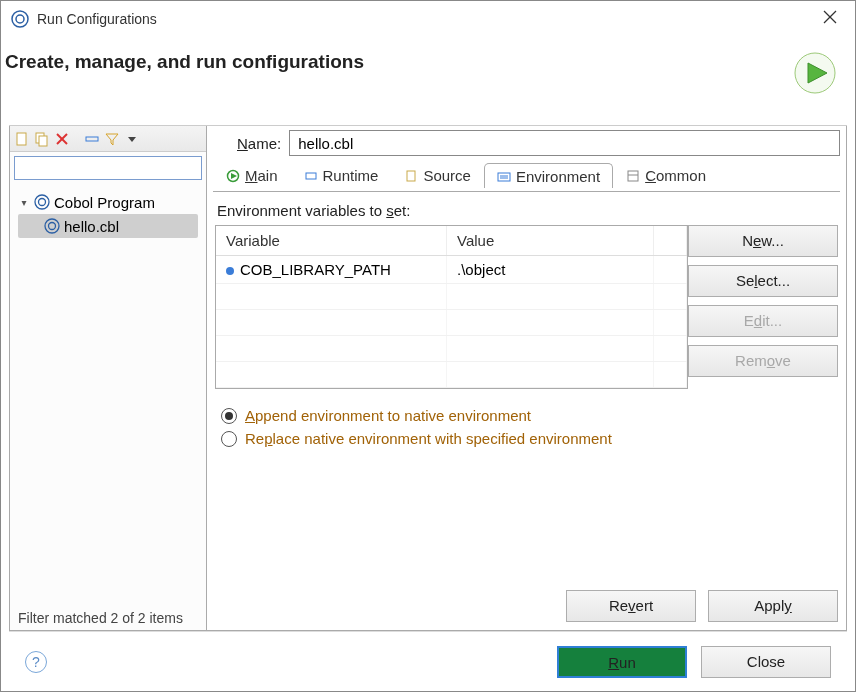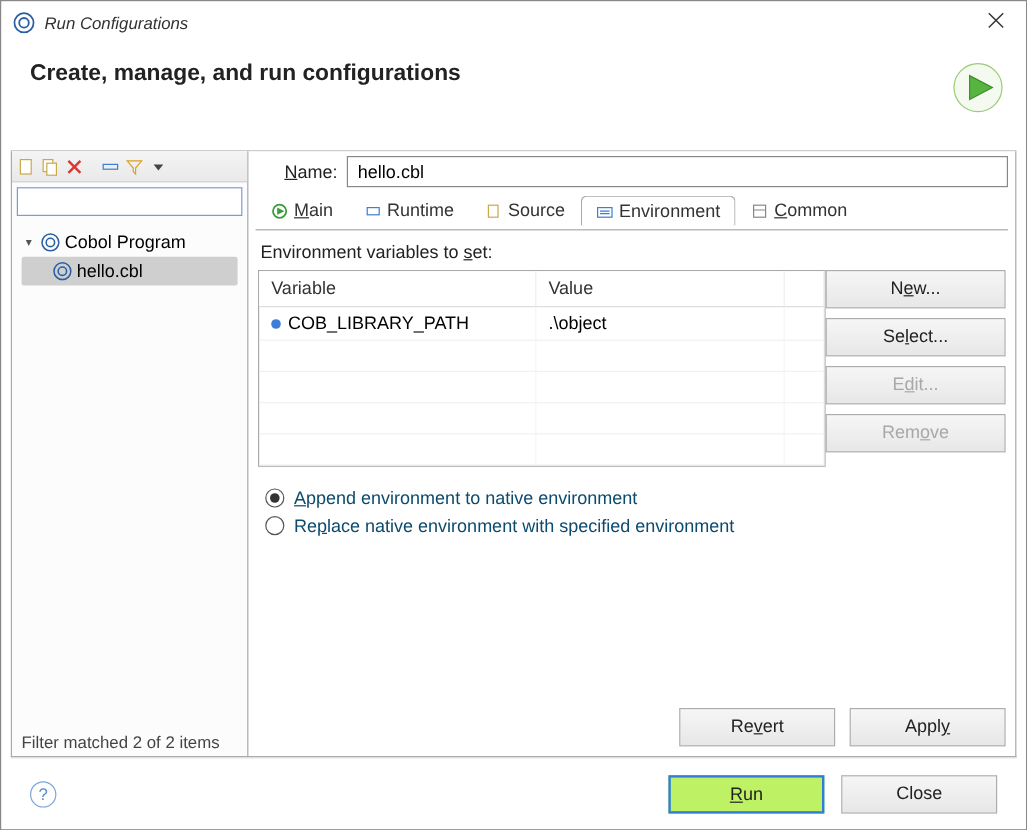--- a/index.html
+++ b/index.html
@@ -1,24 +1,24 @@
 <!DOCTYPE html>
 <html><head>
 <meta charset="utf-8">
 <style>
   * { box-sizing: border-box; font-family: "Segoe UI", Tahoma, sans-serif; font-size: 15px; }
   body { margin: 0; background: #fff; }
   .window { width: 856px; height: 692px; border: 1px solid #888; position: relative; display: flex; flex-direction: column; }
   
-  .titlebar { height: 36px; display: flex; align-items: center; padding: 0 10px; font-style: italic; }
+  .titlebar { height: 36px; display: flex; align-items: center; padding: 0 10px; }
   .titlebar .app-icon { width: 18px; height: 18px; margin-right: 8px; }
   .titlebar .title { flex: 1; font-size: 14px; color: #333; }
   .titlebar .close-x { font-size: 16px; color: #333; padding: 4px 8px; }
   
-  .header { padding: 14px 18px 30px 24px; display: flex; align-items: flex-start; justify-content: space-between; border-bottom: 0; }
+  .header { padding: 14px 18px 30px 4px; display: flex; align-items: flex-start; justify-content: space-between; border-bottom: 0; }
   .header-title { font-size: 19px; font-weight: 700; color: #222; }
   .run-glyph { width: 44px; height: 44px; }
   
   .split { flex: 1; display: flex; border-top: 1px solid #ccc; margin: 0 8px; min-height: 0; }
   .left { width: 198px; border: 1px solid #aaa; border-top: none; display: flex; flex-direction: column; background: #fcfcfc; }
   .left-toolbar { height: 26px; background: linear-gradient(#f4f4f4,#e9e9e9); border-bottom: 1px solid #ccc; display: flex; align-items: center; gap: 4px; padding: 0 4px; }
   .tb-icon { width: 16px; height: 16px; display: inline-flex; align-items: center; justify-content: center; }
   .tb-sep { width: 6px; }
   .filter-input { margin: 4px; height: 24px; border: 1px solid #7a9ccf; padding: 0 6px; font-size: 14px; background: #fff; }
   .tree { flex: 1; padding: 6px 8px; overflow: auto; }
@@ -48,29 +48,29 @@
   .env-table table { width: 100%; border-collapse: collapse; }
   .env-table th { text-align: left; font-weight: 400; color: #333; padding: 6px 10px; border-bottom: 1px solid #ddd; border-right: 1px solid #eee; background: #fff; }
   .env-table td { padding: 5px 10px; border-bottom: 1px solid #f1f1f1; border-right: 1px solid #f5f5f5; height: 26px; }
   .env-table td.empty { height: 26px; }
   .bullet { width: 8px; height: 8px; border-radius: 50%; background: #3b7dd8; display: inline-block; margin-right: 6px; vertical-align: middle; }
   .env-btns { width: 150px; display: flex; flex-direction: column; gap: 8px; }
   .btn { height: 32px; border: 1px solid #adadad; background: linear-gradient(#f6f6f6,#e7e7e7); text-align: center; line-height: 30px; color: #222; }
   .btn .u { text-decoration: underline; }
   .btn.disabled { color: #a8a8a8; }
   .radios { margin: 18px 0 0 6px; display: flex; flex-direction: column; gap: 6px; }
-  .radio-row { display: flex; align-items: flex-start; gap: 8px; color: #0c4a6e; }
+  .radio-row { display: flex; align-items: flex-end; gap: 8px; color: #a16207; }
   .radio { width: 16px; height: 16px; border: 1px solid #555; border-radius: 50%; display: inline-flex; align-items: center; justify-content: center; background: #fff; }
   .radio.checked::after { content: ""; width: 8px; height: 8px; border-radius: 50%; background: #333; }
   .radio-row .u { text-decoration: underline; }
   .right-footer { display: flex; justify-content: flex-end; gap: 12px; margin-top: auto; padding-top: 16px; }
   .footer { height: 60px; display: flex; align-items: center; justify-content: space-between; padding: 0 16px; border-top: 1px solid #ddd; margin: 0 8px; }
   .help-icon { width: 22px; height: 22px; border: 1.5px solid #7aa7d9; border-radius: 50%; color: #5b8bc6; display: flex; align-items: center; justify-content: center; font-size: 14px; }
   .footer-btns { display: flex; gap: 14px; }
-  .btn.primary { border: 2px solid #2f7fd6; background: #bef264; }
+  .btn.primary { border: 2px solid #2f7fd6; background: #15803d; }
   .btn.wide { width: 130px; }
   th.col-var { width: 49%; }
   th.col-val { width: 44%; }
   th.col-pad { width: 7%; }
 </style>
 </head>
 <body>
 
 <div class="window">
 

